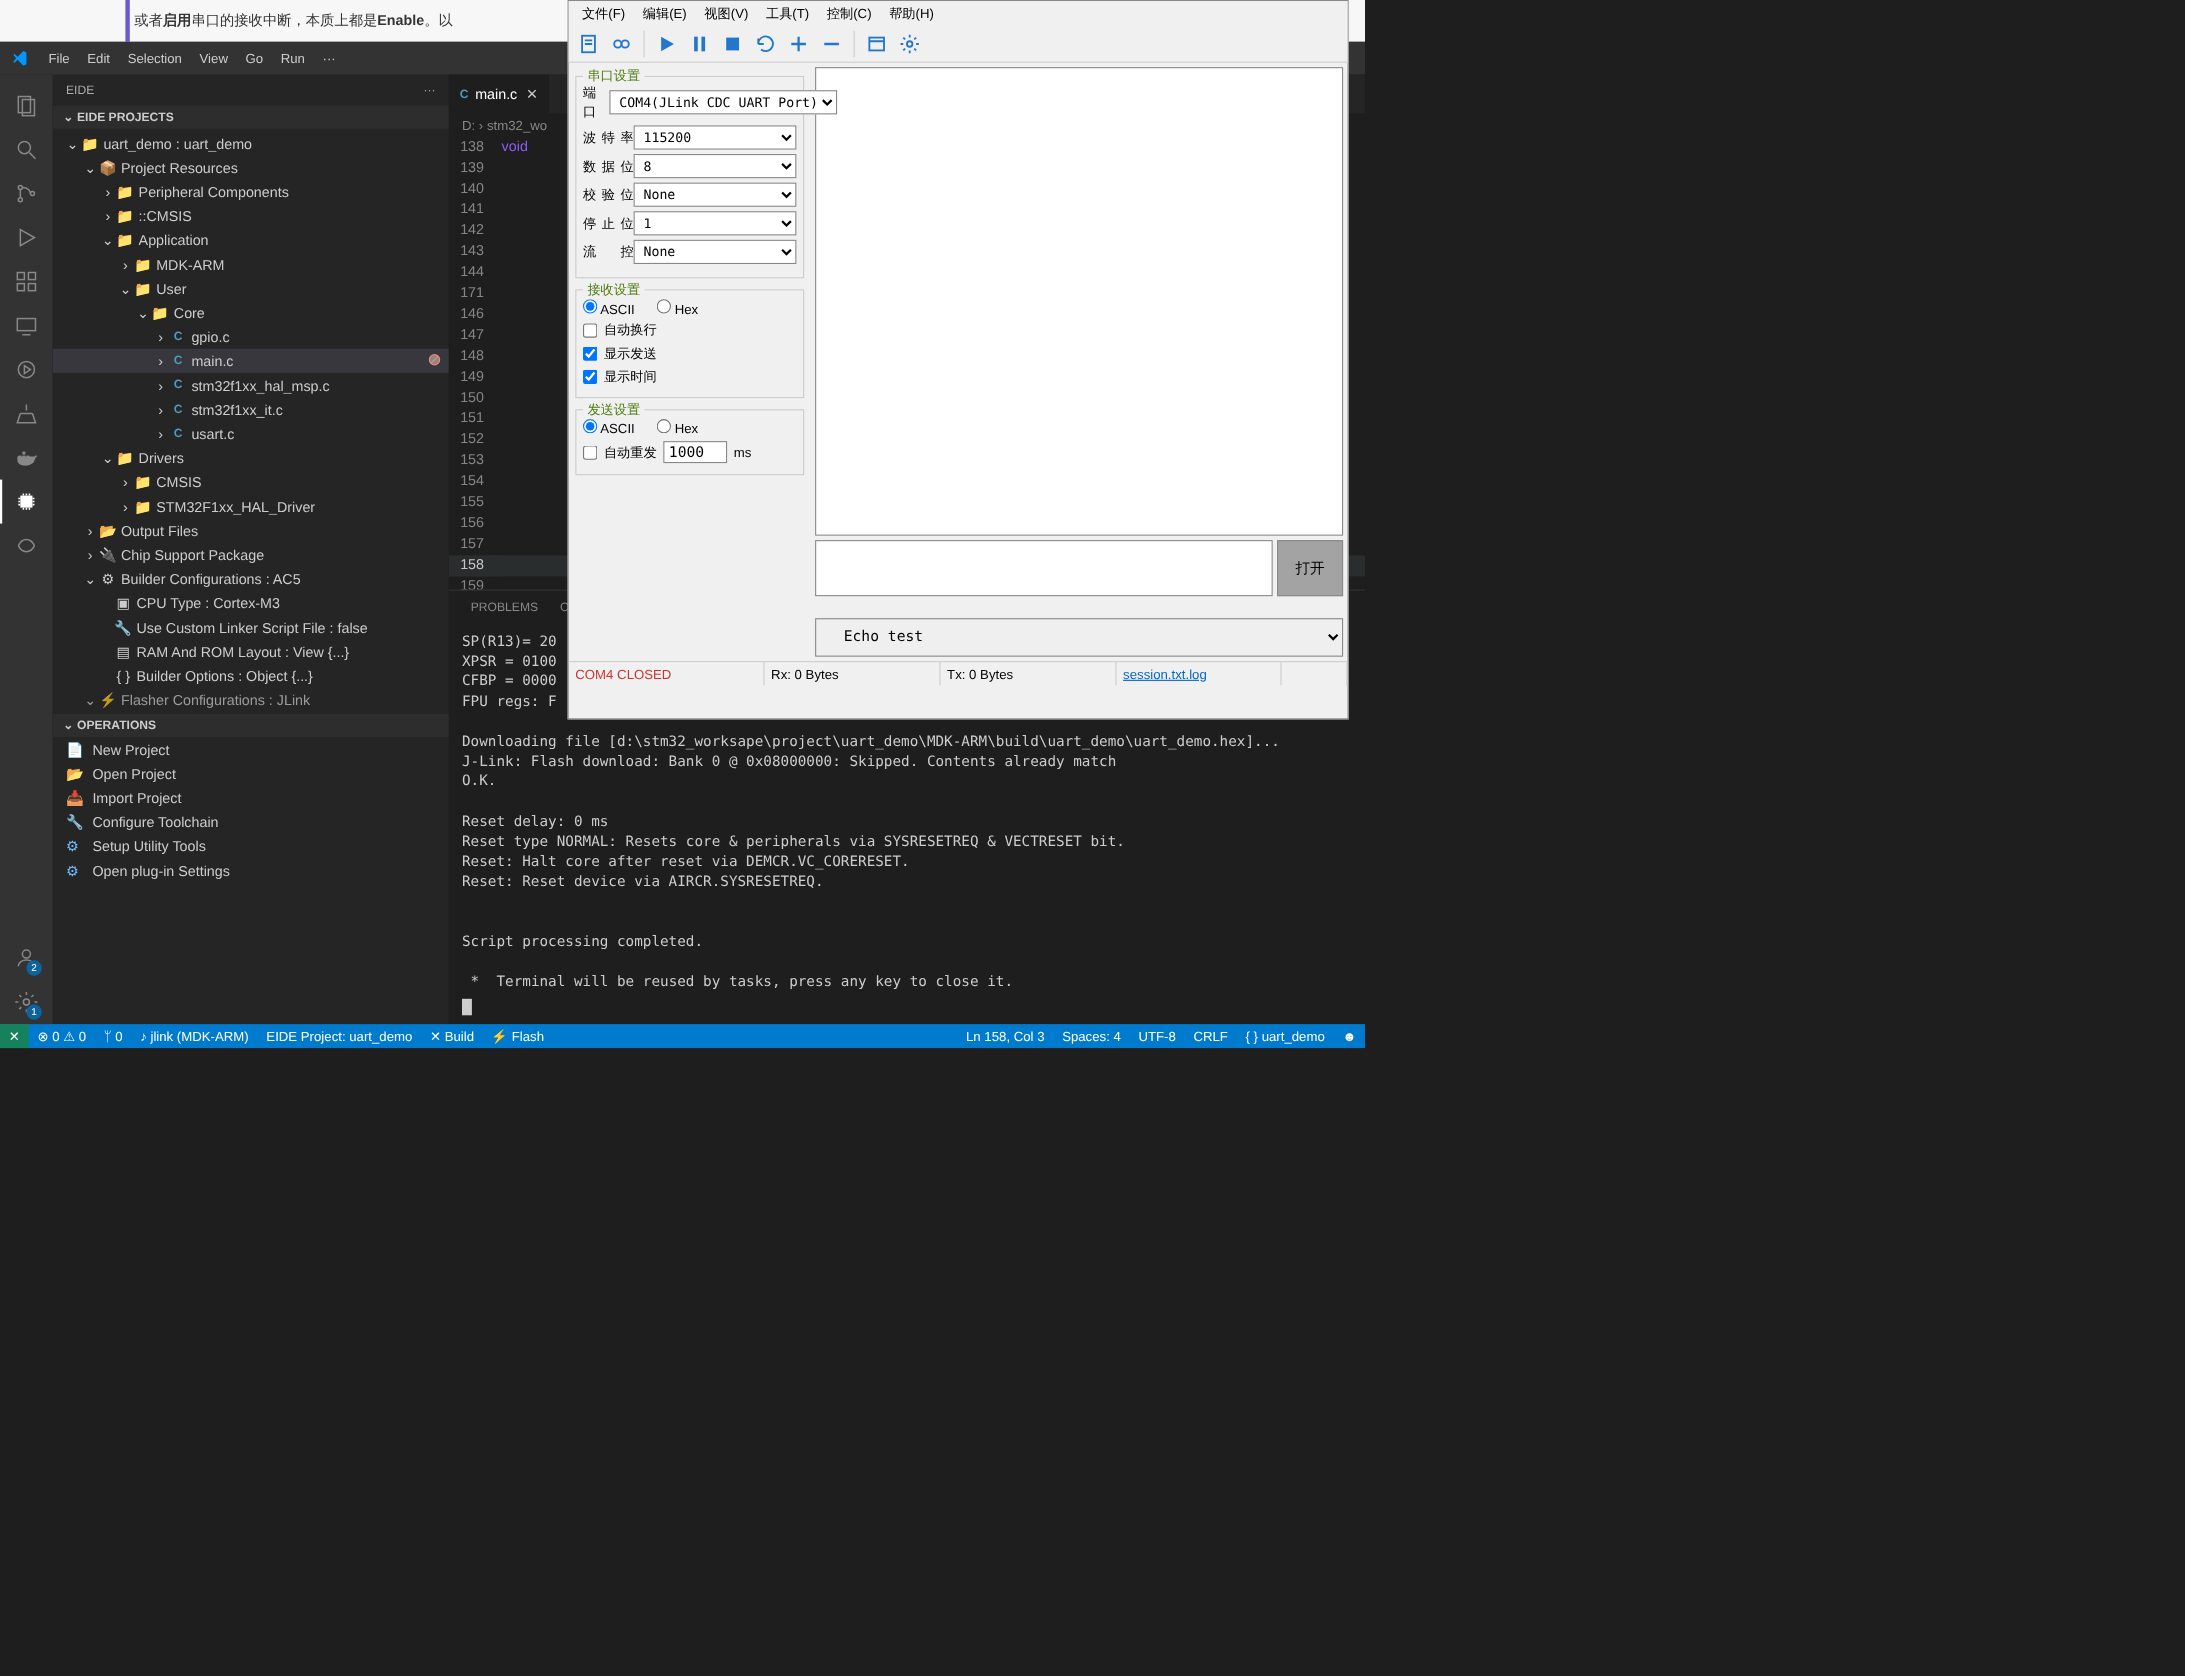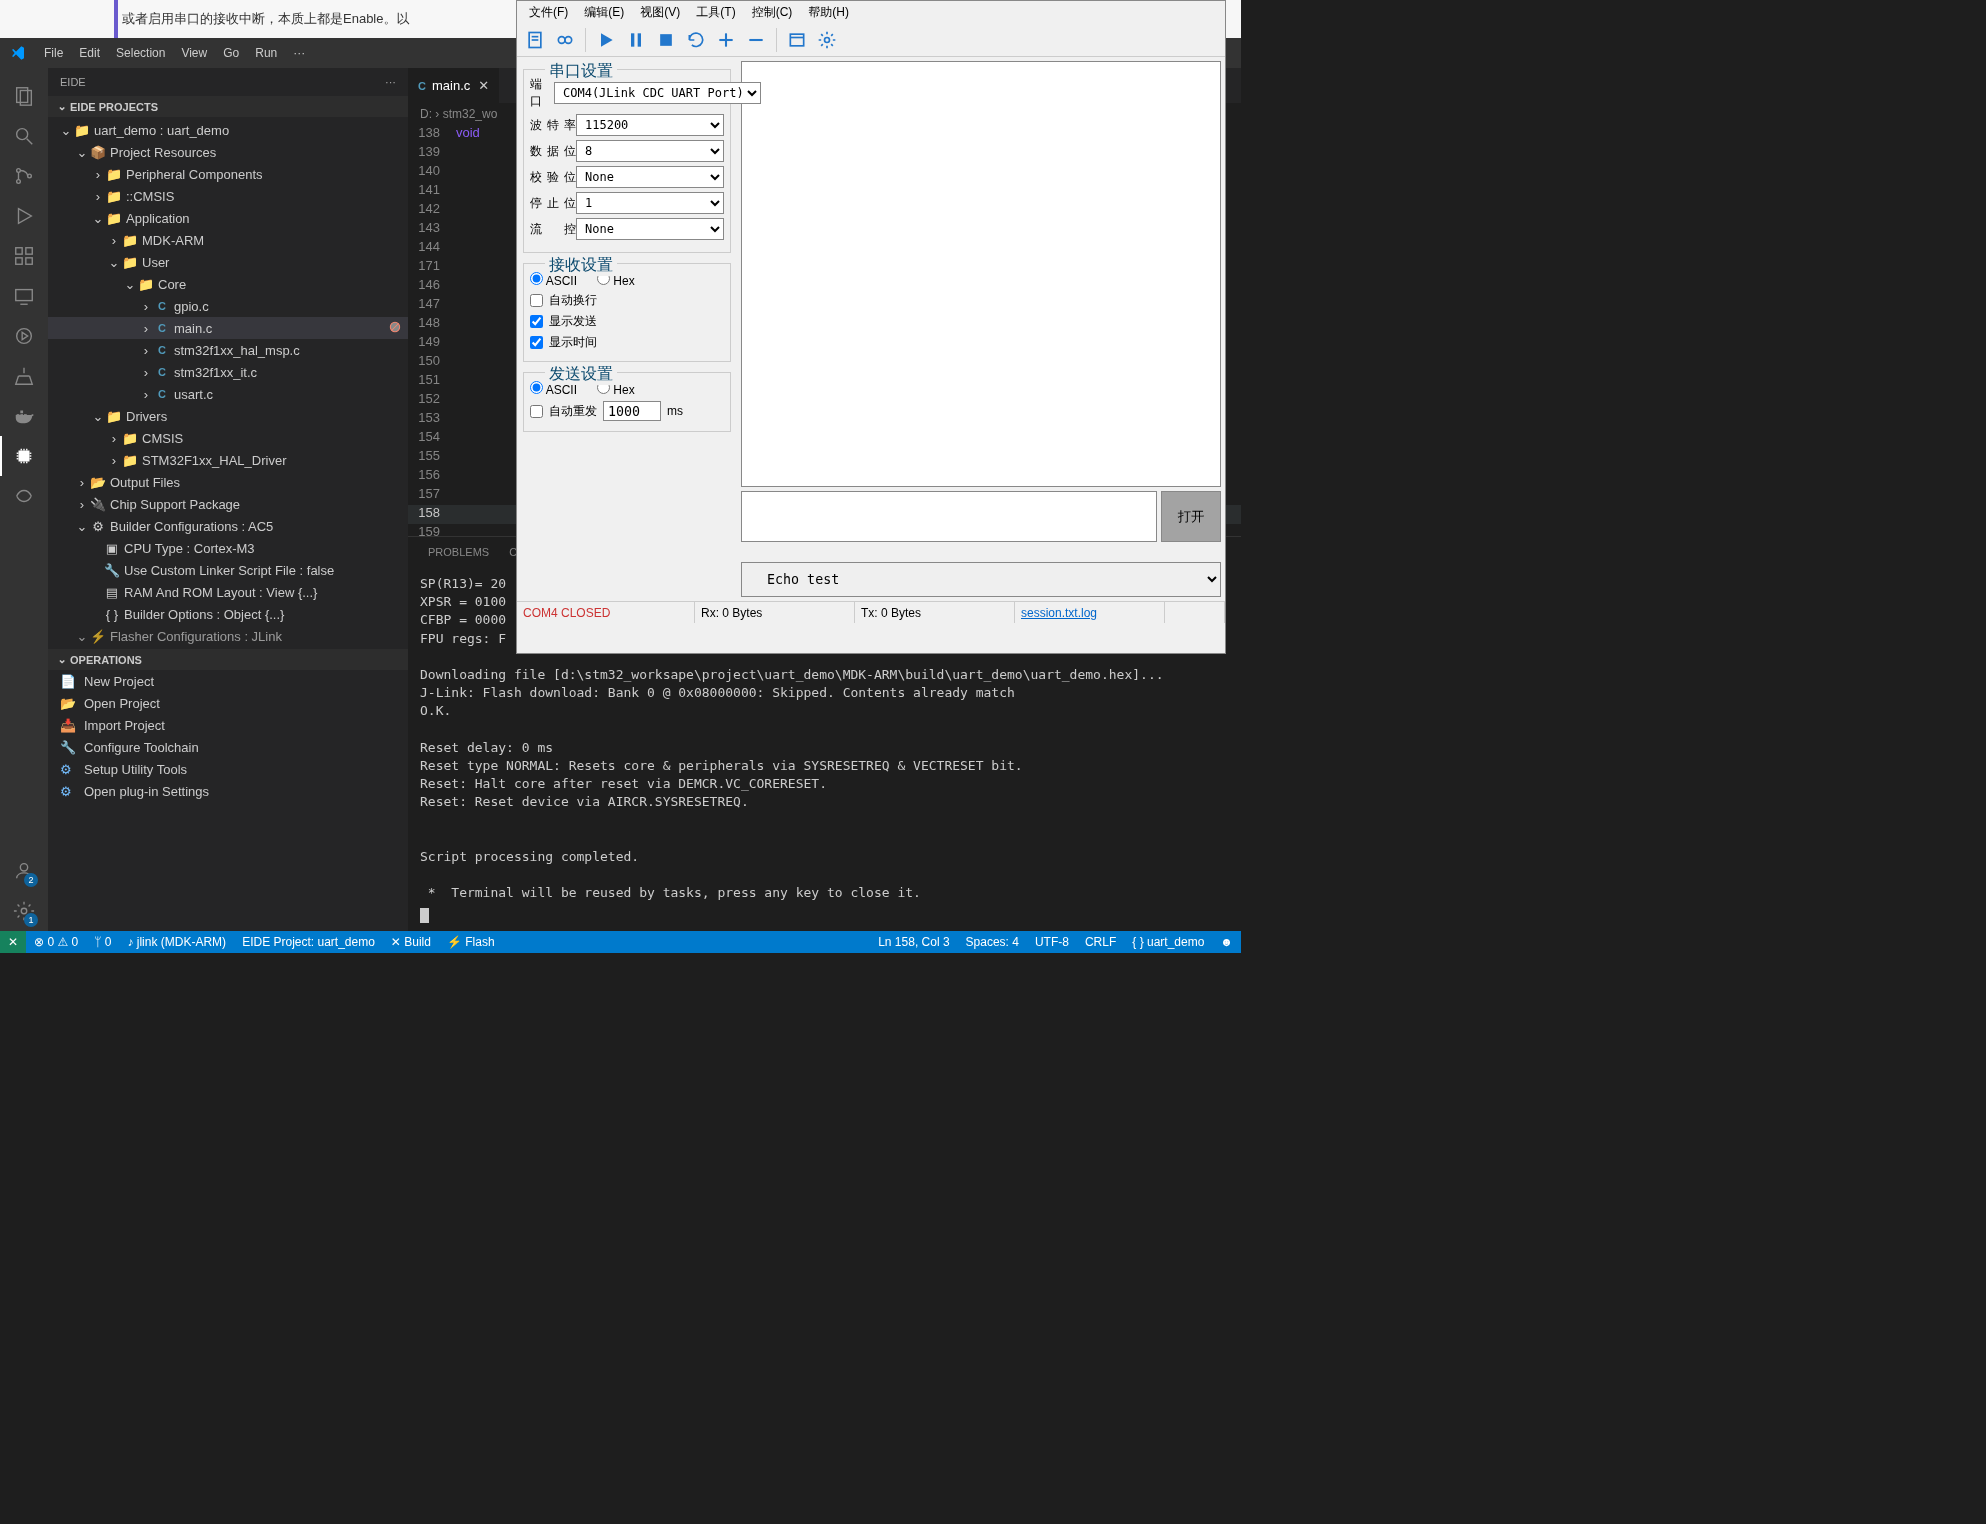--- a/index.html
+++ b/index.html
@@ -2,21 +2,21 @@
 <html><head>
 <meta charset="utf-8">
 <style>
 * { margin: 0; padding: 0; box-sizing: border-box; font-family: "Segoe UI", Arial, sans-serif; }
 body { width: 1241px; height: 953px; position: relative; background: #1e1e1e; overflow: hidden; }
 
 
 .top-doc { position: absolute; top: 0; left: 0; right: 0; height: 38px; background: #f7f7f7; z-index: 0; }
 .top-doc-bar { position: absolute; left: 114px; top: 0; width: 4px; height: 38px; background: #6a5acd; }
 .top-doc-text { position: absolute; left: 122px; top: 10px; font-size: 13px; color: #333; }
-.top-doc-text b { font-weight: normal; text-align: right; }
+.top-doc-text b { font-weight: bold; text-align: right; }
 
 
 .vsc-menubar { position: absolute; left: 0; top: 38px; right: 0; height: 30px; background: #333333; display: flex; align-items: center; padding-left: 10px; z-index: 1; }
 .vsc-logo { width: 16px; height: 16px; margin-right: 10px; }
 .vsc-logo svg { width: 16px; height: 16px; }
 .vsc-menu-item { color: #ccc; font-size: 12px; padding: 4px 8px; cursor: pointer; }
 
 
 .activity-bar { position: absolute; left: 0; top: 68px; width: 48px; bottom: 22px; background: #333333; display: flex; flex-direction: column; align-items: center; padding-top: 8px; z-index: 2; }
 .activity-item { width: 48px; height: 40px; display: flex; align-items: center; justify-content: center; color: #888; cursor: pointer; position: relative; }
@@ -76,21 +76,21 @@
 
 .serial-win { position: absolute; left: 516px; top: 0; width: 710px; height: 654px; background: #f0f0f0; border: 1px solid #888; z-index: 10; font-size: 12px; }
 .serial-menu { height: 22px; background: #f0f0f0; display: flex; align-items: center; padding-left: 4px; text-align: right; }
 .serial-menu-item { padding: 2px 8px; cursor: pointer; }
 .serial-toolbar { height: 34px; background: #f0f0f0; border-bottom: 1px solid #ccc; display: flex; align-items: center; padding-left: 4px; gap: 2px; }
 .serial-tb-btn { width: 28px; height: 28px; display: flex; align-items: center; justify-content: center; cursor: pointer; border: 1px solid transparent; }
 .serial-tb-sep { width: 1px; height: 24px; background: #ccc; margin: 0 4px; }
 .serial-body { display: flex; height: 544px; }
 .serial-left { width: 220px; padding: 6px; display: flex; flex-direction: column; gap: 4px; }
 .fieldset-sim { border: 1px solid #ccc; padding: 6px 6px 8px 6px; position: relative; margin-top: 6px; }
-.fieldset-sim .legend { position: absolute; top: -9px; left: 21px; background: #f0f0f0; padding: 0 4px; color: #0c4a6e; font-size: 16px; }
+.fieldset-sim .legend { position: absolute; top: -9px; left: 6px; background: #f0f0f0; padding: 0 4px; color: #4d7c0f; font-size: 12px; }
 .form-row { display: flex; align-items: center; margin-bottom: 4px; }
 .form-label { width: 46px; text-align: justify; text-align-last: justify; }
 .form-select { flex: 1; height: 22px; border: 1px solid #888; font-family: Consolas, monospace; font-size: 12px; padding-left: 4px; background: #fff; }
 .radio-row { display: flex; gap: 20px; padding: 2px 0; }
 .check-row { display: flex; align-items: center; gap: 6px; padding: 2px 0; }
 .spin-input { width: 58px; height: 20px; text-align: left; padding-left: 4px; border: 1px solid #888; font-family: Consolas, monospace; }
 .serial-right { flex: 1; display: flex; flex-direction: column; padding: 4px; }
 .serial-output { flex: 1; background: #fff; border: 1px solid #888; }
 .serial-input-area { height: 55px; display:flex; gap:4px; padding-top: 4px;}
 .serial-input-box { flex:1; background: #fff; border: 1px solid #888; }

